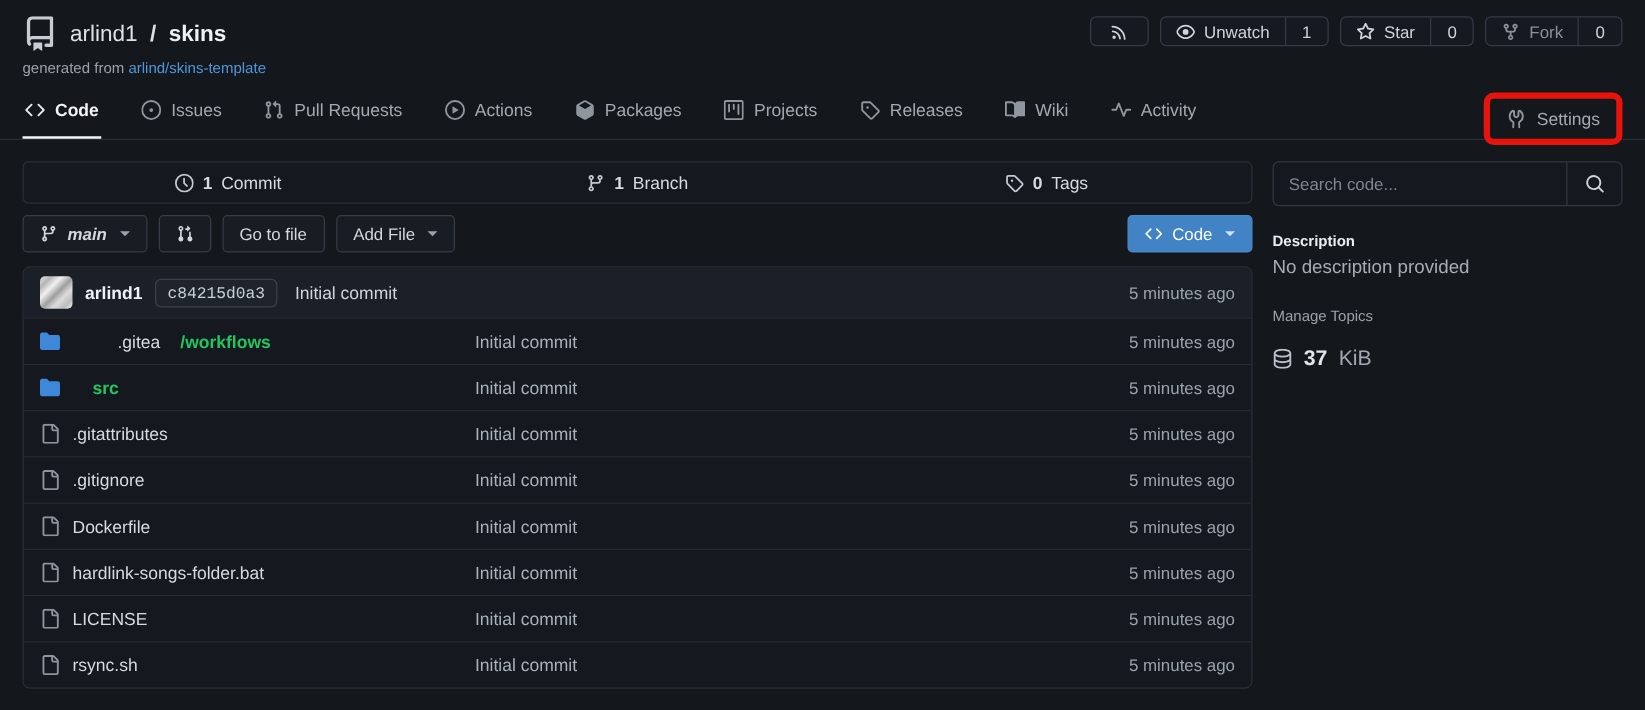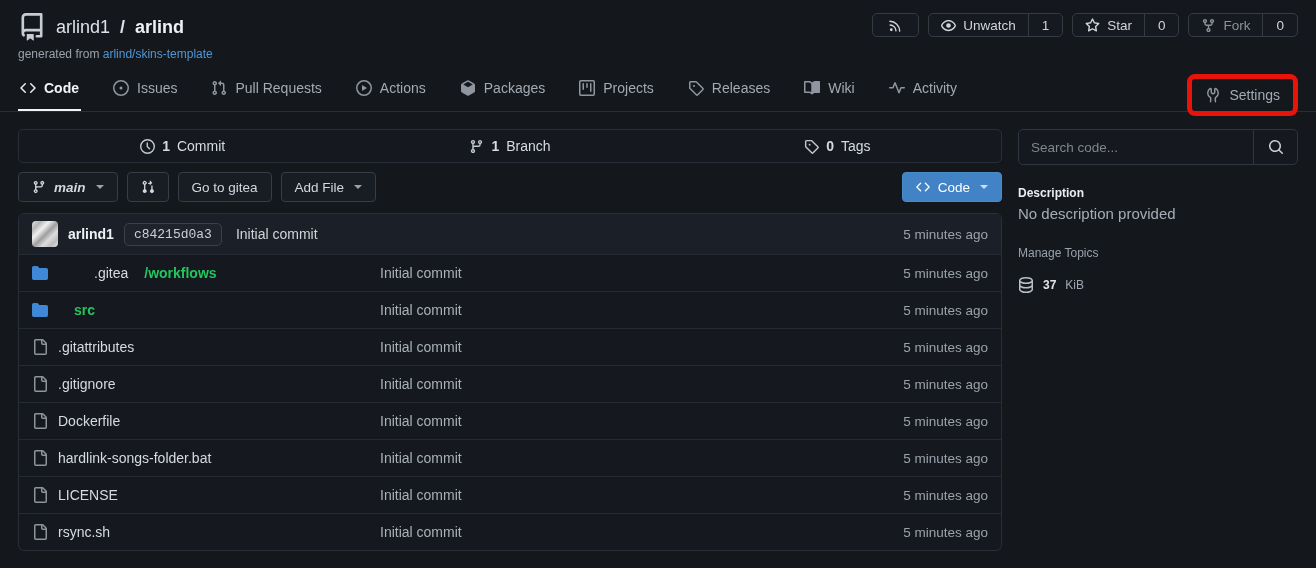--- a/index.html
+++ b/index.html
@@ -107,39 +107,39 @@
   .search-box input {
     flex:1; background:transparent; border:none; outline:none;
     color:#d946ef; font-size:13.5px; padding:0 12px;
     font-family:"Liberation Sans","DejaVu Sans",sans-serif;
   }
   .search-box input::placeholder { color:#7f868f; }
   .search-btn { width:44px; border-left:1px solid #30363e; display:flex; align-items:center; justify-content:center; color:#ccd1d8; cursor:pointer; background:transparent; }
   .sb-desc-title { margin-top:21px; font-size:12px; font-weight:700; color:#eaedf1; }
   .sb-desc-text { margin-top:5px; font-size:15px; color:#a6adb6; }
   .sb-topics { margin-top:24px; font-size:12px; color:#99a1aa; cursor:pointer; width:fit-content; }
-  .sb-size { margin-top:17px; display:flex; align-items:center; gap:9px; font-size:12px; }
+  .sb-size { margin-top:17px; display:flex; align-items:center; gap:9px; font-size:17px; }
   .sb-size svg { color:#b9bfc7; }
   .sb-size b { color:#e2e6eb; font-weight:700; }
   .sb-size span { color:#a0a8b1; }
 </style>
 </head>
 <body>
 
 <header class="repo-header">
   <div class="header-top">
     <div class="repo-title">
       <span class="icon">
         <svg width="28" height="28" viewBox="0 0 16 16" fill="currentColor">
             <path d="M2 2.5A2.5 2.5 0 0 1 4.5 0h8.75a.75.75 0 0 1 .75.75v12.5a.75.75 0 0 1-.75.75h-2.5a.75.75 0 0 1 0-1.5h1.75v-2h-8a1 1 0 0 0-.714 1.7.75.75 0 1 1-1.072 1.05A2.495 2.495 0 0 1 2 11.5Zm10.5-1h-8a1 1 0 0 0-1 1v6.708A2.5 2.5 0 0 1 4.5 9h8ZM5 12.25v3.25a.25.25 0 0 0 .4.2l1.45-1.087a.25.25 0 0 1 .3 0L8.6 15.7a.25.25 0 0 0 .4-.2v-3.25a.25.25 0 0 0-.25-.25h-3.5a.25.25 0 0 0-.25.25Z"></path>
           </svg>
       </span>
       <span class="repo-owner">arlind1</span>
       <span class="repo-sep">/</span>
-      <span class="repo-name">arlind</span>
+      <span class="repo-name">skins</span>
     </div>
     <div class="header-actions">
       <div class="hbtn icon-only">
         <span class="seg">
           <svg width="15" height="15" viewBox="0 0 16 16" fill="currentColor">
               <path d="M2.002 2.725a11.565 11.565 0 0 1 11.27 11.27.75.75 0 1 1-1.5.045A10.064 10.064 0 0 0 2.047 4.225a.75.75 0 0 1-.045-1.5Zm.3 4.002a7.555 7.555 0 0 1 6.97 6.97.75.75 0 0 1-1.497.094 6.055 6.055 0 0 0-5.567-5.567.75.75 0 0 1 .094-1.497ZM2 12.5a1.5 1.5 0 1 1 3 0 1.5 1.5 0 0 1-3 0Z"></path>
             </svg>
         </span>
       </div>
       <div class="hbtn">
@@ -313,21 +313,21 @@
       <div class="tbtn">
         <span>
             <svg width="14" height="14" viewBox="0 0 16 16" fill="currentColor">
               <path d="M9.573.677A.25.25 0 0 1 10 .854V2.5h1A2.5 2.5 0 0 1 13.5 5v5.628a2.251 2.251 0 1 1-1.5 0V5a1 1 0 0 0-1-1h-1v1.646a.25.25 0 0 1-.427.177L7.177 3.427a.25.25 0 0 1 0-.354ZM6 13.85a.25.25 0 0 1-.427.177l-2.396-2.396a.25.25 0 0 1 0-.354l2.396-2.396A.25.25 0 0 1 6 9.058V10.5h1a1 1 0 0 0 1-1V5.372a2.25 2.25 0 1 1 1.5 0V9.5A2.5 2.5 0 0 1 7 12H6Zm-1.75-2.722a2.251 2.251 0 1 1-1.5 0" opacity="0"></path>
               <path d="M4.177 7.823 6.573 5.427A.25.25 0 0 1 7 5.604V7.25h2A2.75 2.75 0 0 1 11.75 10v1.128a2.251 2.251 0 1 1-1.5 0V10c0-.69-.56-1.25-1.25-1.25H7v1.646a.25.25 0 0 1-.427.177L4.177 8.177a.25.25 0 0 1 0-.354ZM5.75 2.622a2.25 2.25 0 1 0-1.5 0v8.756a2.251 2.251 0 1 0 1.5 0Z" opacity="0"></path>
               <path d="M5 3.254V3.25v.005a.75.75 0 1 1 0-.005Zm.45 1.9a2.25 2.25 0 1 0-1.95.218v5.256a2.25 2.25 0 1 0 1.5 0V5.372c.166-.06.317-.133.45-.218ZM10 .854a.25.25 0 0 1 .427-.177l2.396 2.396a.25.25 0 0 1 0 .354l-2.396 2.396A.25.25 0 0 1 10 5.646V4.5H8.75a.75.75 0 0 1 0-1.5H10Zm1.75 9.774a2.251 2.251 0 1 0 1.5 0V6.75a.75.75 0 0 0-1.5 0Z"></path>
             </svg>
           </span>
       </div>
       <div class="tbtn">
-        <span>Go to gitea</span>
+        <span>Go to file</span>
       </div>
       <div class="tbtn">
         <span>Add File</span>
         <span class="caret"></span>
       </div>
       <div class="tbtn code-btn">
         <span>
             <svg width="14" height="14" viewBox="0 0 16 16" fill="currentColor">
               <path d="M4.72 3.22a.75.75 0 0 1 1.06 1.06L2.06 8l3.72 3.72a.75.75 0 1 1-1.06 1.06L.47 8.53a.75.75 0 0 1 0-1.06Zm6.56 0a.75.75 0 1 0-1.06 1.06L13.94 8l-3.72 3.72a.75.75 0 1 0 1.06 1.06l4.25-4.25a.75.75 0 0 0 0-1.06Z"></path>
             </svg>

